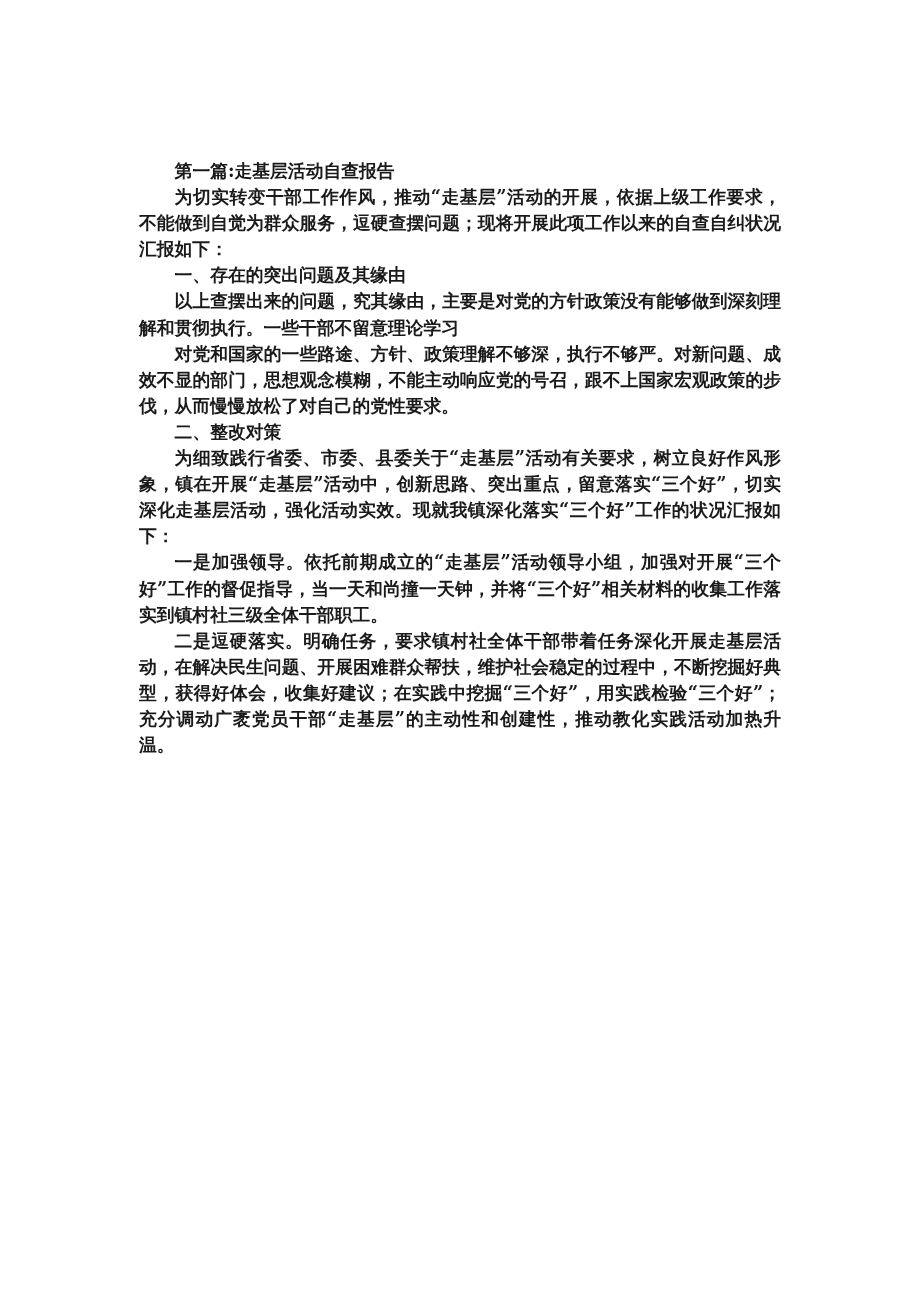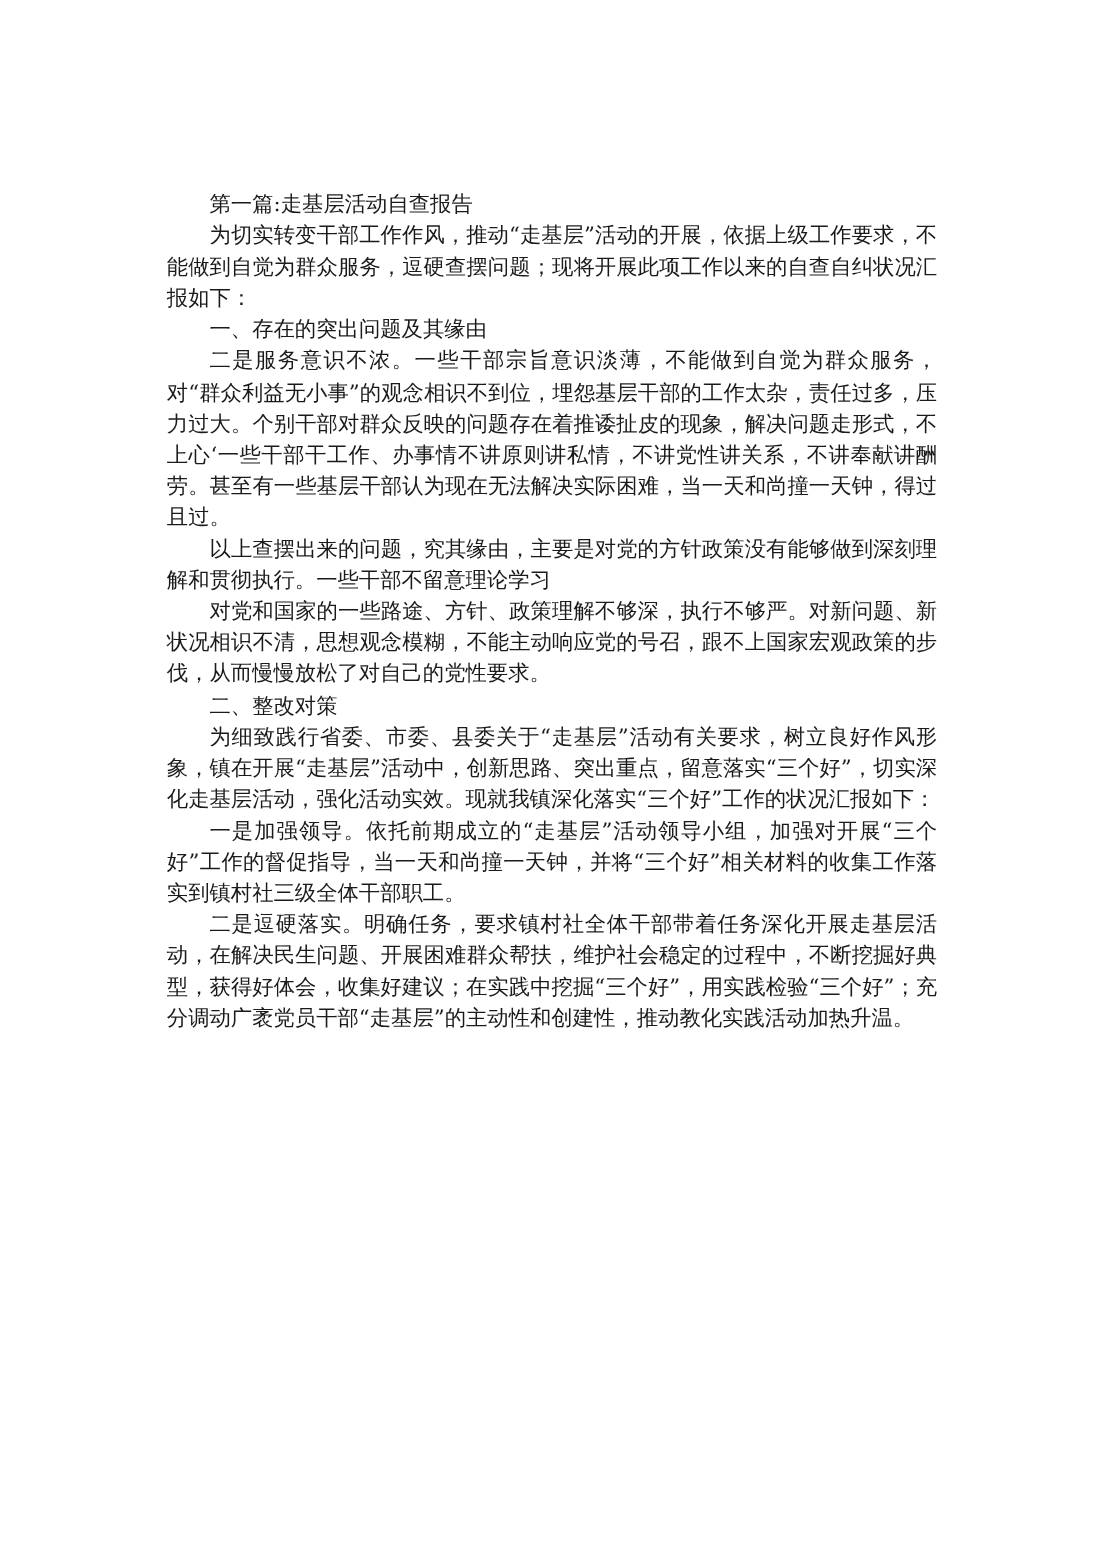--- a/index.html
+++ b/index.html
@@ -7,30 +7,29 @@
   .page {
     position: absolute;
     left: 139px;
     top: 158px;
     width: 642px;
     font-family: "DejaVu Serif", "Liberation Serif", serif;
     font-size: 17.8px;
     line-height: 26.1px;
     color: #1a1a1a;
   }
-  .p { margin: 0; text-indent: 2em; text-align: justify; text-align-last: left; word-break: break-all; }
+  .p { margin: 0; text-indent: 2em; text-align: justify; text-align-last: left; word-break: break-all; font-weight: bold; }
 </style>
 </head>
 <body>
 
 <div class="page">
   <p class="p">第一篇:走基层活动自查报告</p>
   <p class="p">为切实转变干部工作作风，推动“走基层”活动的开展，依据上级工作要求，不能做到自觉为群众服务，逗硬查摆问题；现将开展此项工作以来的自查自纠状况汇报如下：</p>
   <p class="p">一、存在的突出问题及其缘由</p>
-  <p class="p">二是服务意识不浓。一些干部宗旨意识淡薄，不能做到自觉为群众服务，对“群众利益无小事”的观念相识不到位，埋怨基层干部的工作太杂，责任过多，压力过大。个别干部对群众反映的问题存在着推诿扯皮的现象，解决问题走形式，不上心‘一些干部干工作、办事情不讲原则讲私情，不讲党性讲关系，不讲奉献讲酬劳。甚至有一些基层干部认为现在无法解决实际困难，当一天和尚撞一天钟，得过且过。</p>
   <p class="p">以上查摆出来的问题，究其缘由，主要是对党的方针政策没有能够做到深刻理解和贯彻执行。一些干部不留意理论学习</p>
-  <p class="p">对党和国家的一些路途、方针、政策理解不够深，执行不够严。对新问题、新状况相识不清，思想观念模糊，不能主动响应党的号召，跟不上国家宏观政策的步伐，从而慢慢放松了对自己的党性要求。</p>
+  <p class="p">对党和国家的一些路途、方针、政策理解不够深，执行不够严。对新问题、成效不显的部门，思想观念模糊，不能主动响应党的号召，跟不上国家宏观政策的步伐，从而慢慢放松了对自己的党性要求。</p>
   <p class="p">二、整改对策</p>
   <p class="p">为细致践行省委、市委、县委关于“走基层”活动有关要求，树立良好作风形象，镇在开展“走基层”活动中，创新思路、突出重点，留意落实“三个好”，切实深化走基层活动，强化活动实效。现就我镇深化落实“三个好”工作的状况汇报如下：</p>
   <p class="p">一是加强领导。依托前期成立的“走基层”活动领导小组，加强对开展“三个好”工作的督促指导，当一天和尚撞一天钟，并将“三个好”相关材料的收集工作落实到镇村社三级全体干部职工。</p>
   <p class="p">二是逗硬落实。明确任务，要求镇村社全体干部带着任务深化开展走基层活动，在解决民生问题、开展困难群众帮扶，维护社会稳定的过程中，不断挖掘好典型，获得好体会，收集好建议；在实践中挖掘“三个好”，用实践检验“三个好”；充分调动广袤党员干部“走基层”的主动性和创建性，推动教化实践活动加热升温。</p>
 
 </div>
 
 </body></html>

